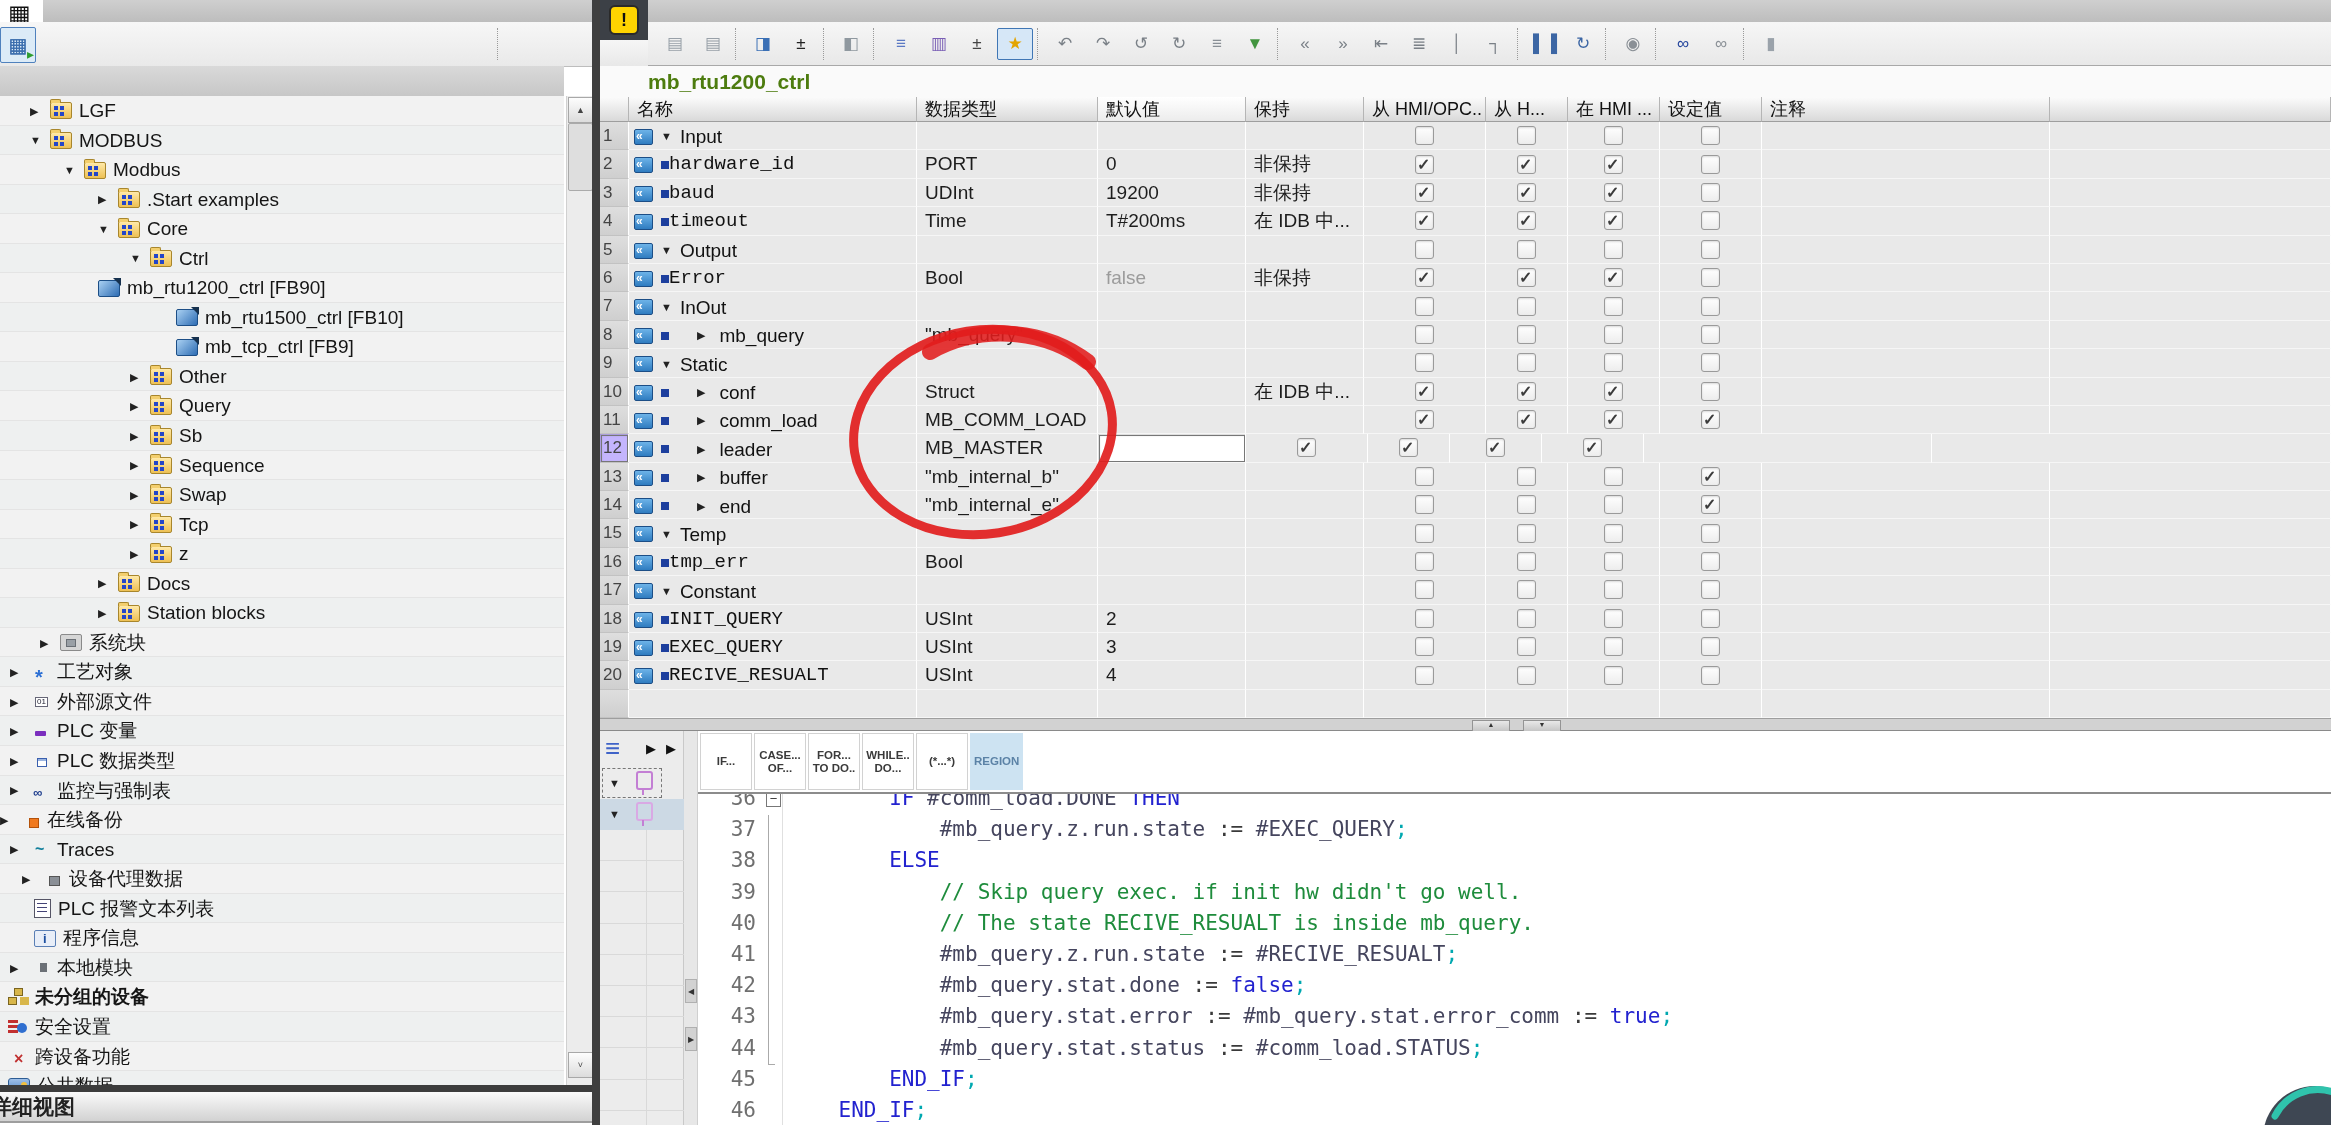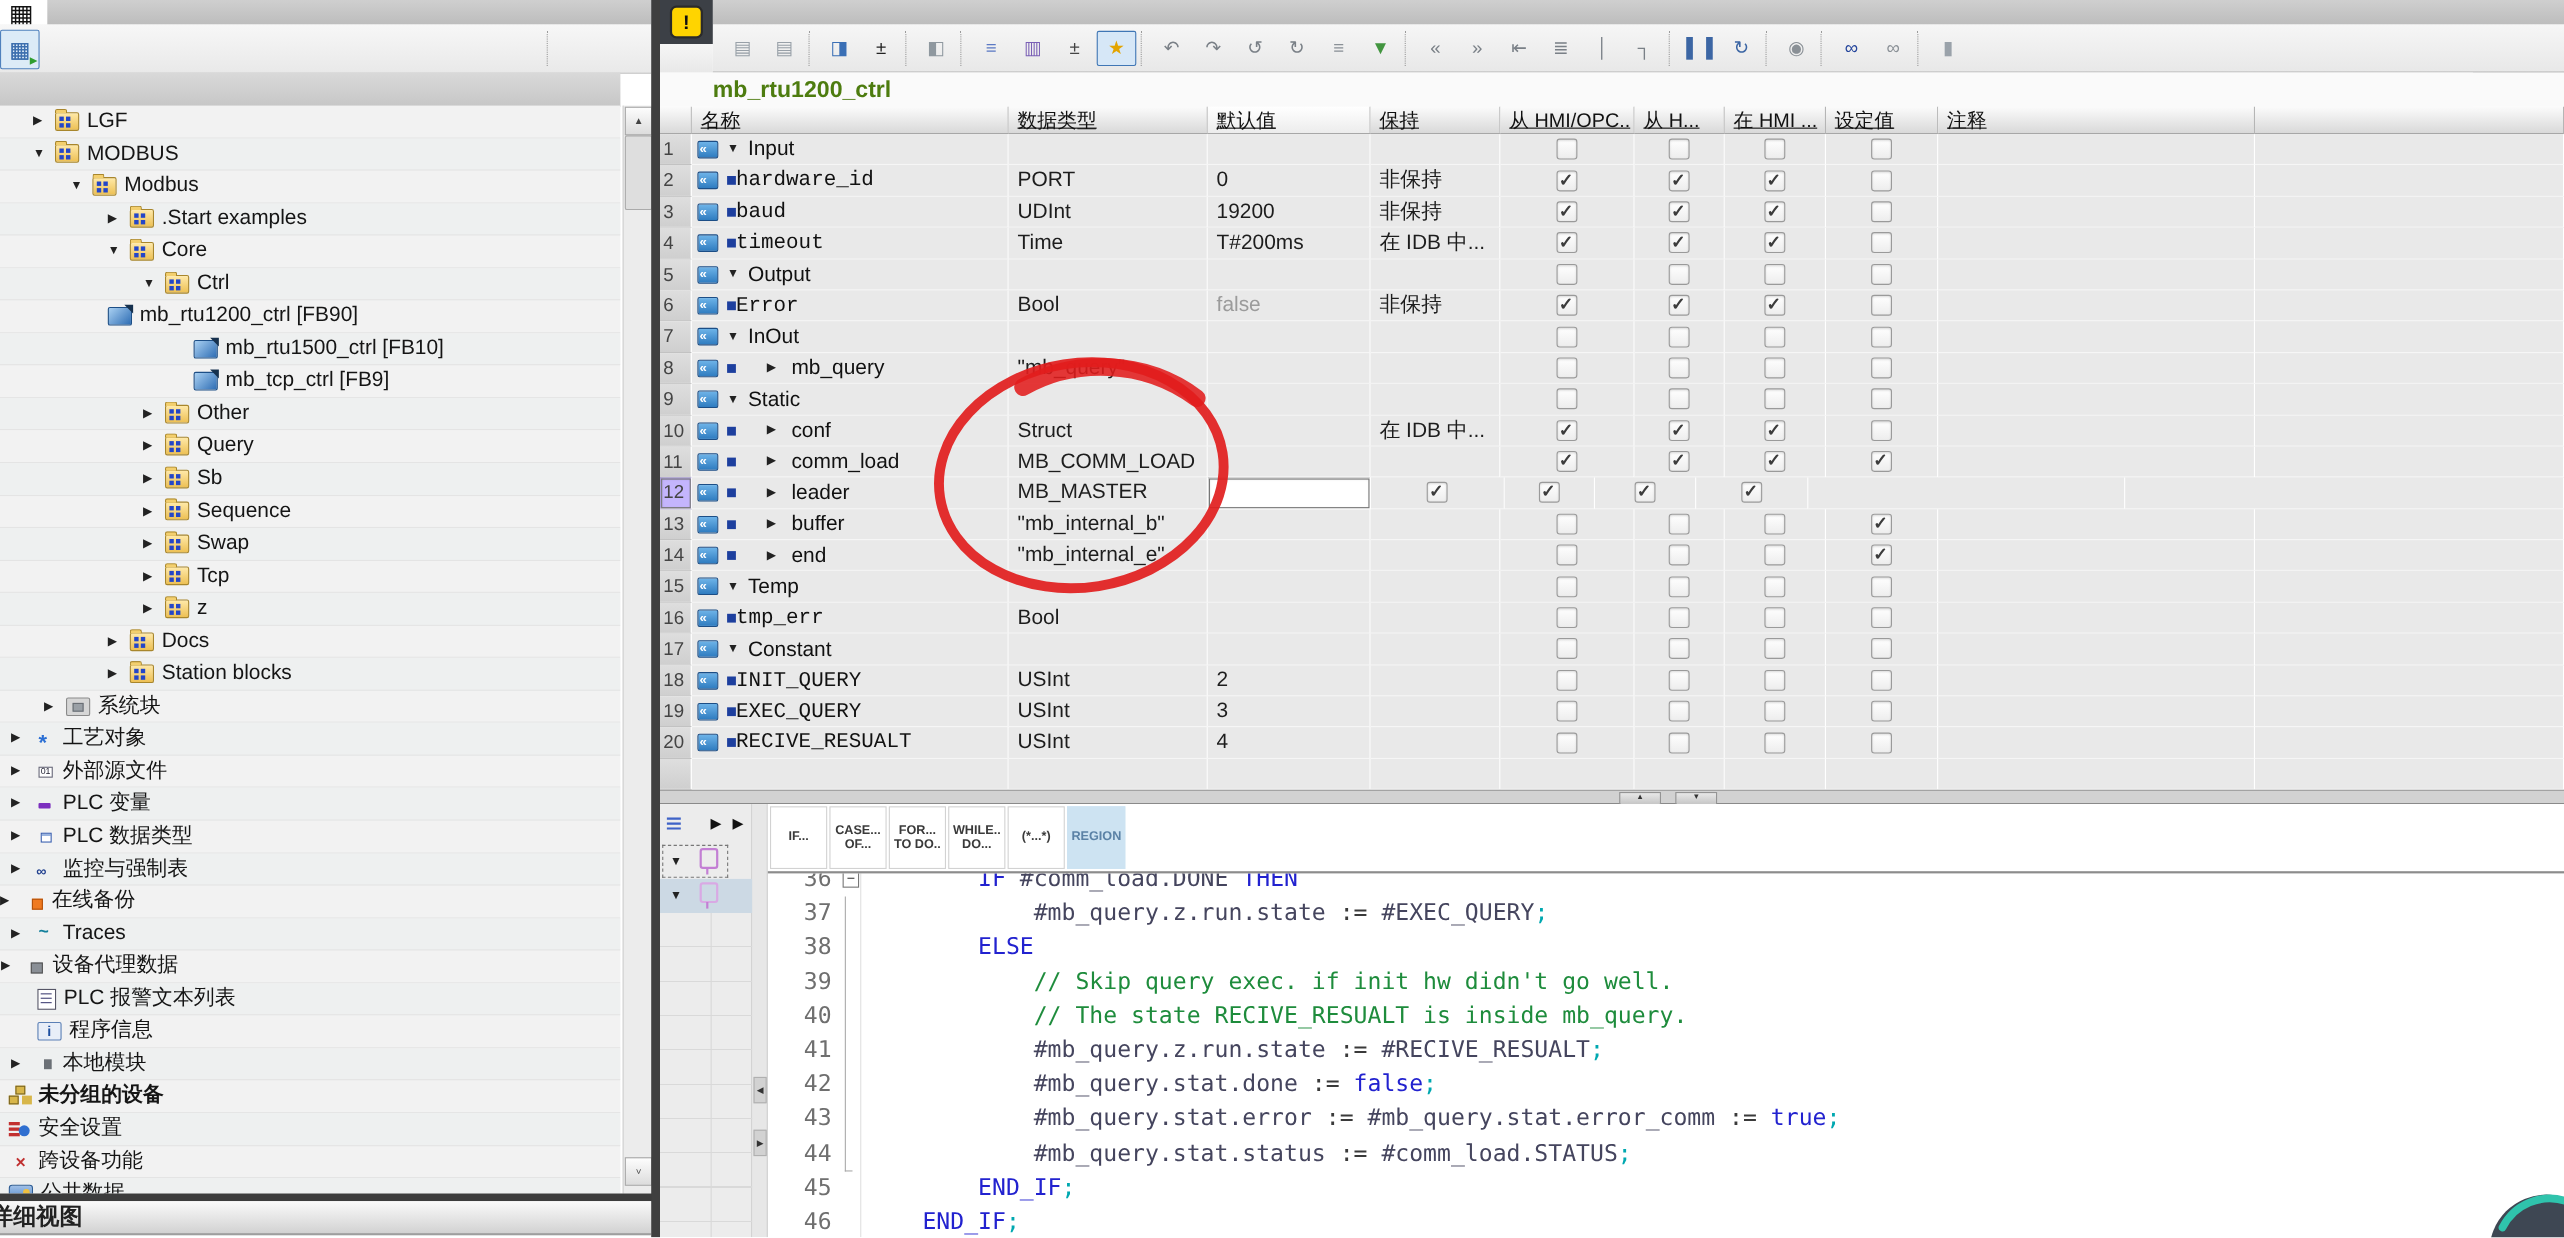--- a/index.html
+++ b/index.html
@@ -79,21 +79,21 @@
   #rt-toolbar2{left:0;top:40px;width:48px;height:26px;background:linear-gradient(#f6f6f6,#e8e8e8);}
   .tbi{width:34px;height:30px;display:flex;align-items:center;justify-content:center;font-size:17px;margin:0 1px;border:1px solid transparent;border-radius:2px;flex:none;}
   .tbi.sel{border:1px solid #3f76b5;background:#d6e7f7;}
   .tbi.sep{width:5px;height:32px;border:none;border-left:1px dotted #9a9a9a;border-radius:0;margin:0 3px;}
   #rt-title{left:48px;top:66px;width:1600px;height:31px;font-size:21px;font-weight:bold;line-height:31px;color:#4d7c0f;background:#fafafa;}
   #rt-titlebg{left:0;top:66px;width:1731px;height:31px;background:#fafafa;}
   
   #tbl{left:0;top:97px;width:1731px;}
   #tbl-head{display:flex;height:25px;}
   .hcell{box-sizing:border-box;height:25px;line-height:24px;font-size:18px;color:#111;padding-left:8px;
-         background:linear-gradient(#fbfbfb,#d9d9d9);border-right:1px solid #b5b5b5;border-bottom:1px solid #9e9e9e;overflow:hidden;white-space:nowrap;text-decoration:underline;}
+         background:linear-gradient(#fbfbfb,#d9d9d9);border-right:1px solid #b5b5b5;border-bottom:1px solid #9e9e9e;overflow:hidden;white-space:nowrap;}
   .hcell.hl{background:linear-gradient(#ffffff,#ececec);}
   .w-num{width:29px;flex:none;}
   .w-name{width:288px;flex:none;}
   .w-type{width:181px;flex:none;}
   .w-def{width:148px;flex:none;}
   .w-ret{width:118px;flex:none;}
   .w-h1{width:122px;flex:none;}
   .w-h2{width:82px;flex:none;}
   .w-h3{width:92px;flex:none;}
   .w-sp{width:102px;flex:none;}
@@ -289,21 +289,21 @@
       </div>
 
       <div class="trow" style="">
         <span class="arrow">▶</span><span class="ti backup"></span><span class="tlabel">在线备份</span>
       </div>
 
       <div class="trow" style="padding-left:10px">
         <span class="arrow">▶</span><span class="ti traces"></span><span class="tlabel">Traces</span>
       </div>
 
-      <div class="trow" style="padding-left:1px">
+      <div class="trow" style="padding-left:22px">
         <span class="arrow">▶</span><span class="ti proxy"></span><span class="tlabel">设备代理数据</span>
       </div>
 
       <div class="trow noarr" style="padding-left:30px">
         <span class="ti alarm"></span><span class="tlabel">PLC 报警文本列表</span>
       </div>
 
       <div class="trow noarr" style="padding-left:30px">
         <span class="ti info"></span><span class="tlabel">程序信息</span>
       </div>

